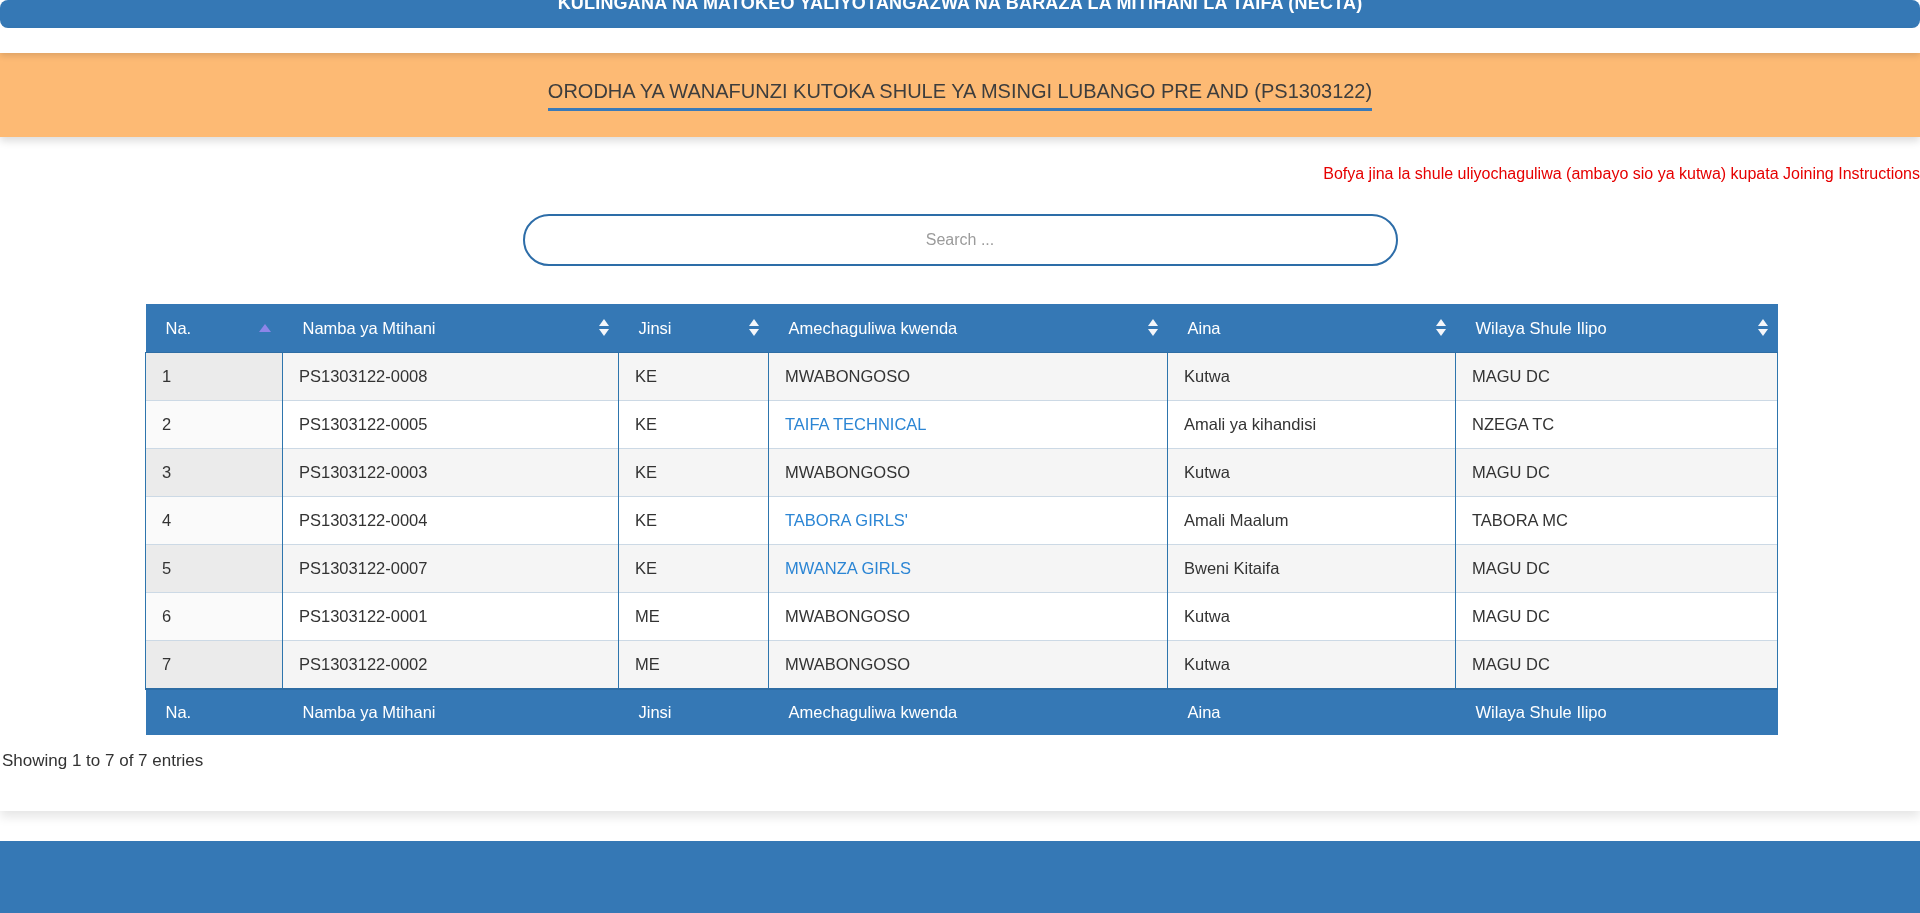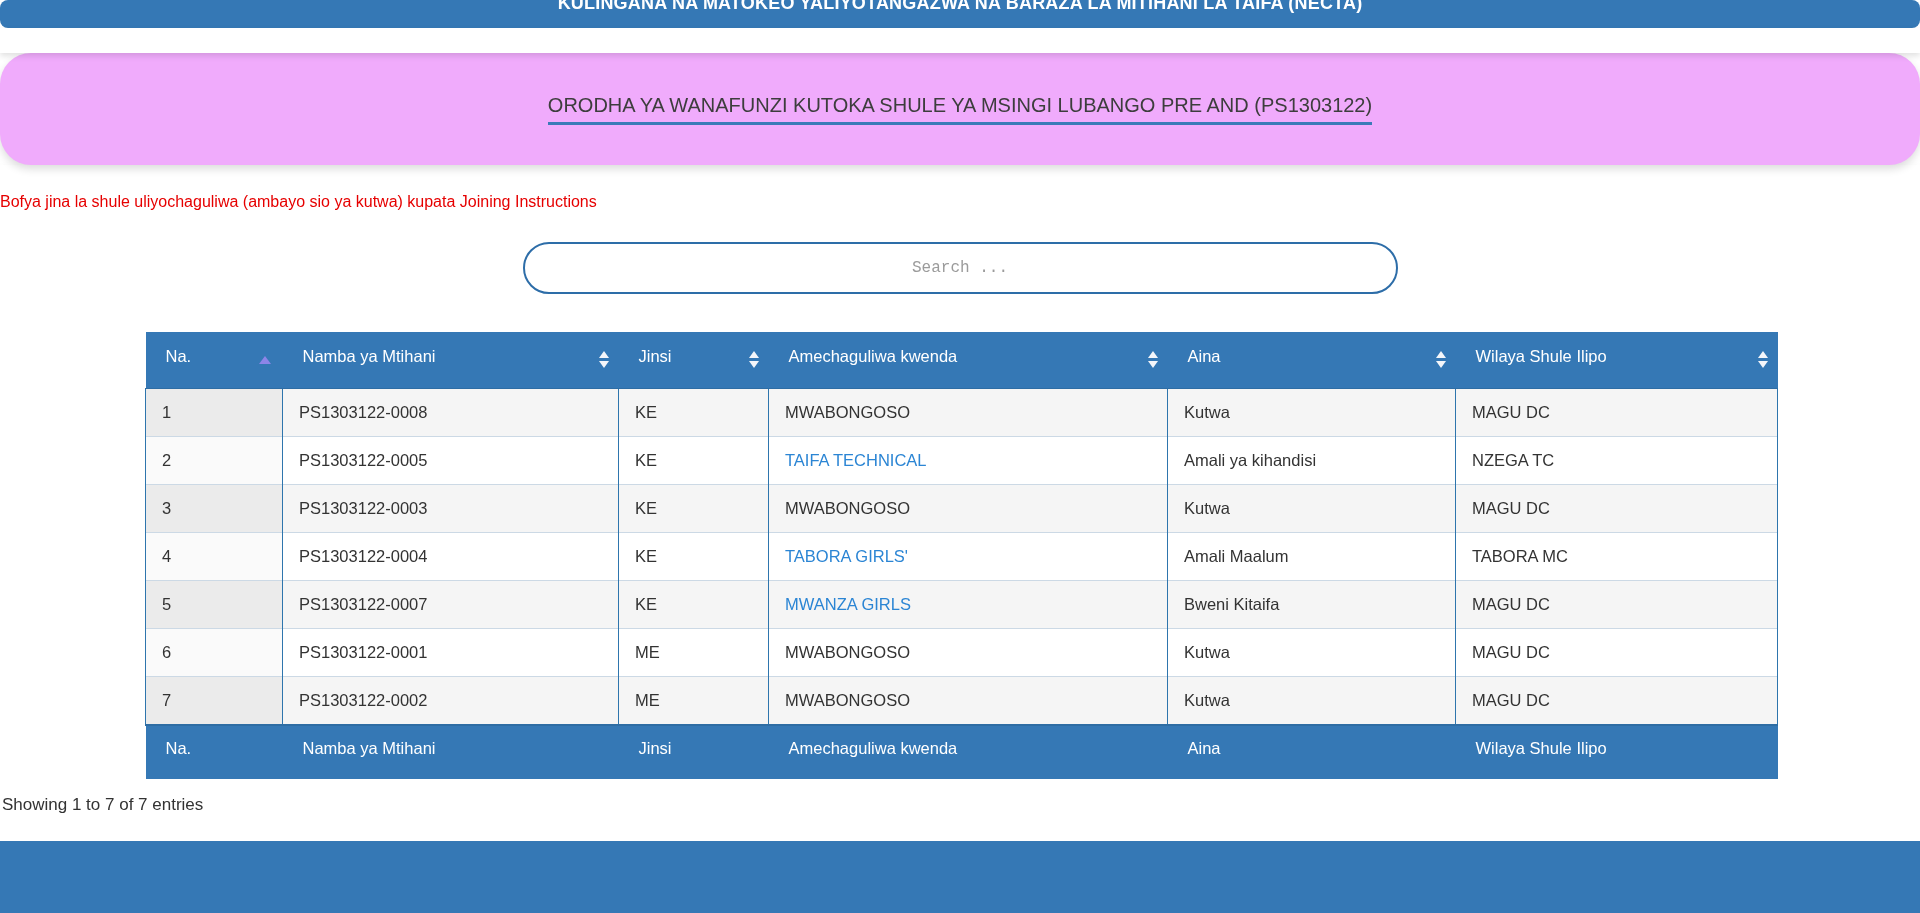--- a/index.html
+++ b/index.html
@@ -19,61 +19,61 @@
     white-space:nowrap;
   }
   
   .white-band{
     height:25px;background:#ffffff;
     box-shadow:0 3px 6px rgba(0,0,0,.12);
     position:relative;z-index:3;
   }
   
   .title-card{
-    height:112px;background:#f0abfc;
+    height:84px;background:#fdba74;
     box-shadow:0 4px 8px rgba(0,0,0,.14);
     position:relative;z-index:2;
-    display:flex;align-items:center;justify-content:center;border-radius:31px;
+    display:flex;align-items:center;justify-content:center;
   }
   .page-title{
     margin:0;font-size:20px;font-weight:400;color:#3d3d3d;
   }
   .page-title .underl{
     display:inline-block;border-bottom:3px solid #3b7ab8;padding-bottom:5px;
   }
   
   .content{
     position:relative;background:#ffffff;
     box-shadow:0 6px 10px rgba(0,0,0,.10);
     padding-bottom:40px;
   }
   .instruction{
-    margin:0;padding-top:28px;text-align:left;
+    margin:0;padding-top:28px;text-align:right;
     font-size:16px;color:#e60000;
   }
   .search-wrap{margin-top:31px;text-align:center;}
   .search-input{
     width:875px;height:52px;box-sizing:border-box;
     border:2px solid #2d6da8;border-radius:26px;
     font-size:16px;color:#a21caf;text-align:center;outline:none;
-    font-family:Liberation Mono, monospace;
+    font-family:Liberation Sans, sans-serif;
     background:#ffffff;
   }
   .search-input::placeholder{color:#9b9b9b;opacity:1;}
   
   .results-table{
     border-collapse:collapse;table-layout:fixed;
     margin:38px 0 0 145px;width:1632px;
   }
   .results-table th,.results-table td{
     overflow:hidden;white-space:nowrap;text-overflow:ellipsis;
   }
   thead th,tfoot th{
     background:#3578b5;color:#ffffff;font-weight:400;font-size:16.5px;
-    text-align:left;padding:0 30px 8px 20px;position:relative;
+    text-align:left;padding:0 30px 0 20px;position:relative;
   }
   thead th{height:48px;border-bottom:1px solid #2e6da4;}
   tfoot th{height:45px;border-top:2px solid #2e6da4;}
   tbody td{
     height:47px;font-size:16.5px;color:#333;padding:0 12px 0 16px;
     border-right:1px solid #2e75ad;border-top:1px solid #ccd9e5;
     background:#ffffff;
   }
   tbody td:first-child{border-left:1px solid #2e75ad;}
   tbody tr:first-child td{border-top:none;}

